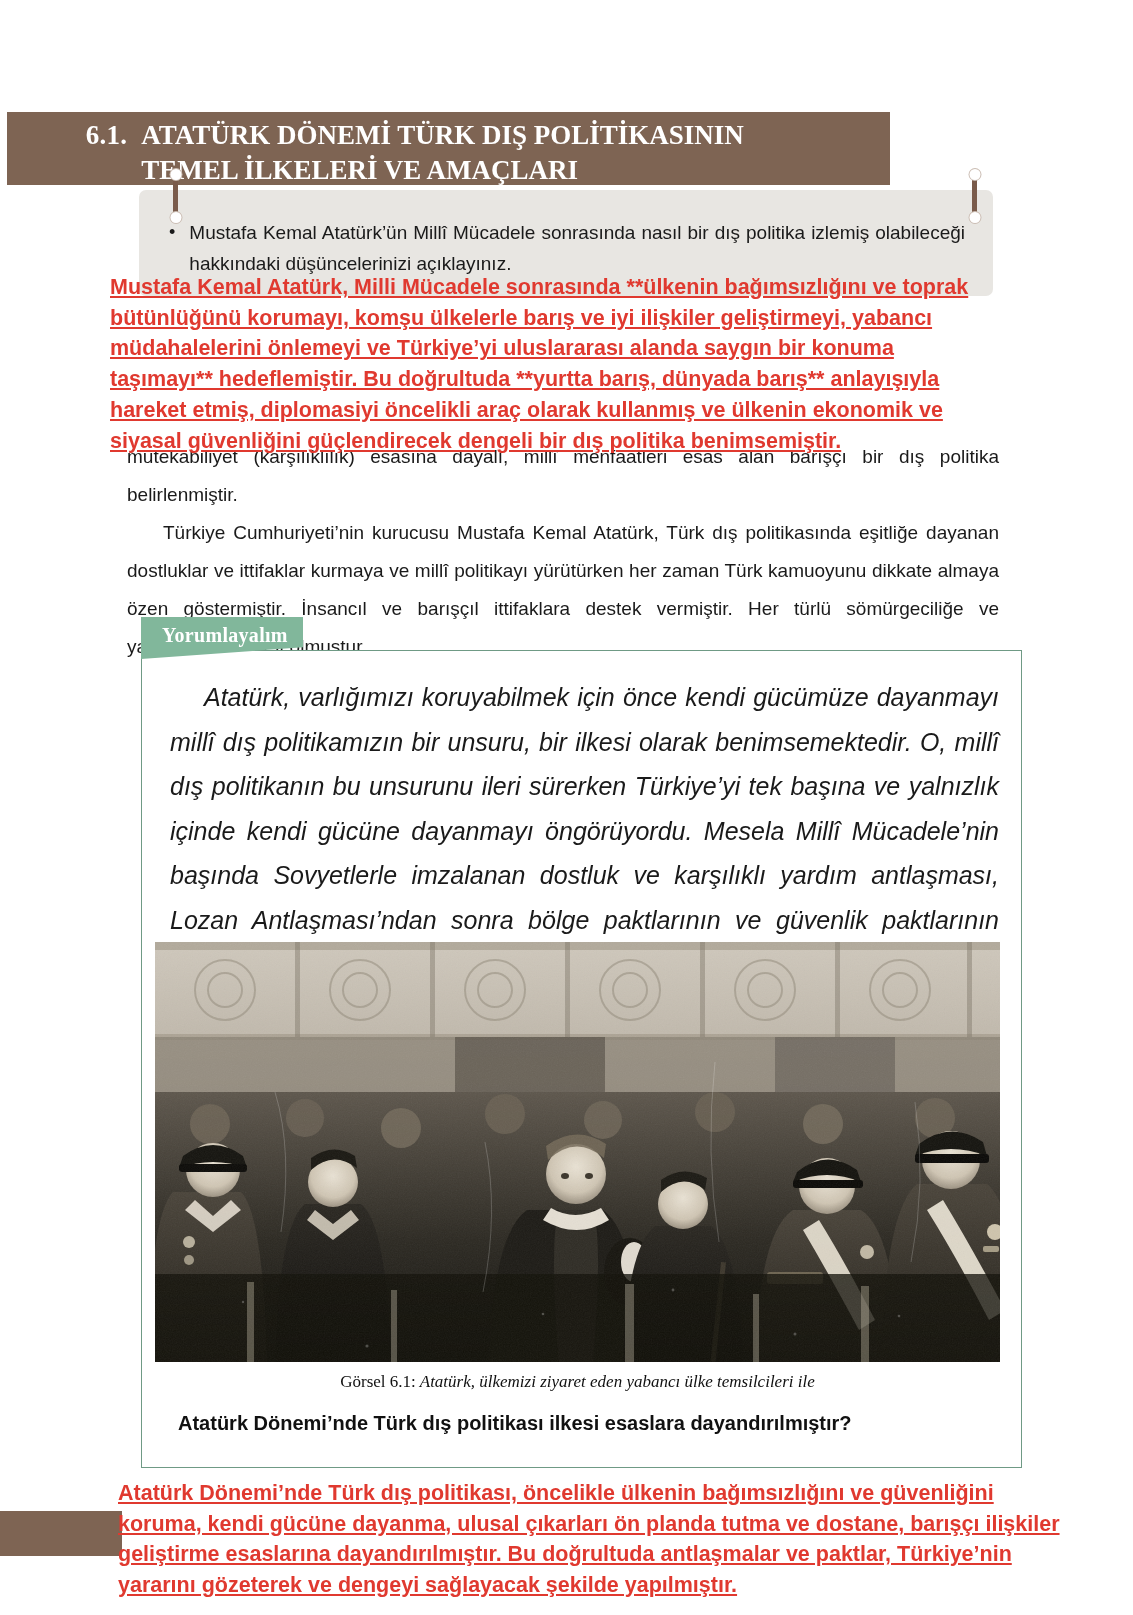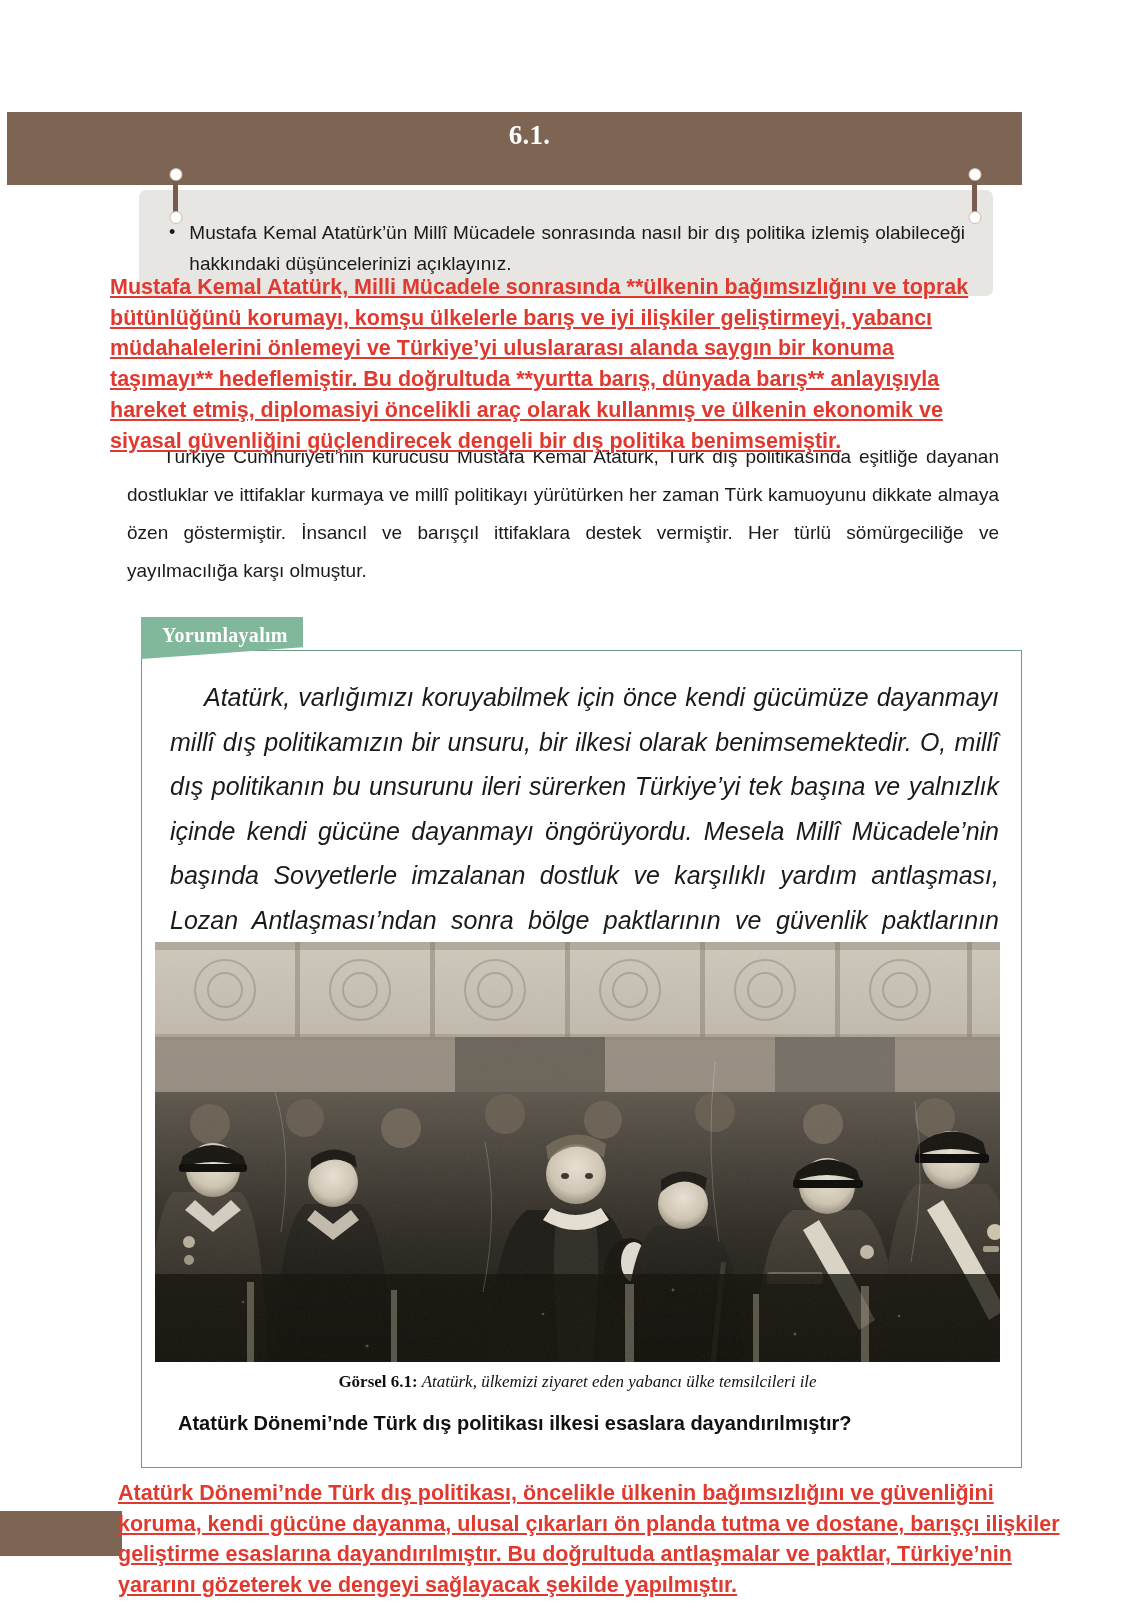--- a/index.html
+++ b/index.html
@@ -13,21 +13,21 @@
     position: relative;
     font-family: "Liberation Sans", sans-serif;
     overflow: hidden;
   }
 
   
   .header-bar {
     position: absolute;
     left: 7px;
     top: 112px;
-    width: 1015px;
+    width: 883px;
     height: 73px;
     background: #7e6453;
     box-sizing: border-box;
     display: flex;
     align-items: flex-start;
     justify-content: center;
   }
   .header-inner {
     display: flex;
     align-items: flex-start;
@@ -227,21 +227,21 @@
     left: 155px;
     top: 1372px;
     width: 845px;
     text-align: center;
     font-family: "Liberation Serif", serif;
     font-size: 17px;
     color: #111111;
     z-index: 4;
   }
   .photo-caption .cap-bold {
-    font-weight: bold;
+    font-weight: normal;
     font-style: normal;
   }
   .photo-caption .cap-ital { font-style: italic; }
 
   .photo-question {
     position: absolute;
     left: 178px;
     top: 1412px;
     width: 820px;
     font-size: 20px;
@@ -263,35 +263,37 @@
 
   
   .photo-svg { display: block; width: 100%; height: 100%; }
 </style>
 </head>
 <body>
 
 <div class="header-bar">
   <div class="header-inner">
     <span class="header-num">6.1.</span>
+    <span class="header-title">ATATÜRK DÖNEMİ TÜRK DIŞ POLİTİKASININ TEMEL İLKELERİ VE AMAÇLARI</span>
   </div>
 </div>
 
 <div class="pin pin-left"></div>
 <div class="pin pin-right"></div>
 
 <div class="prompt-box">
   <div class="prompt-row">
     <span class="prompt-bullet">•</span>
     <span class="prompt-text">Mustafa Kemal Atatürk’ün Millî Mücadele sonrasında nasıl bir dış politika izlemiş olabileceği hakkındaki düşüncelerinizi açıklayınız.</span>
   </div>
 </div>
 
 <div class="body-wrap">
   <p class="body-p hidden-under">Atatürk Dönemi’nde Türk dış politikasında bağımsızlık, egemenlik, eşitlik ve</p>
+  <p class="body-p">mütekabiliyet (karşılıklılık) esasına dayalı, millî menfaatleri esas alan barışçı bir dış politika belirlenmiştir.</p>
   <p class="body-p indent">Türkiye Cumhuriyeti’nin kurucusu Mustafa Kemal Atatürk, Türk dış politikasında eşitliğe dayanan dostluklar ve ittifaklar kurmaya ve millî politikayı yürütürken her zaman Türk kamuoyunu dikkate almaya özen göstermiştir. İnsancıl ve barışçıl ittifaklara destek vermiştir. Her türlü sömürgeciliğe ve yayılmacılığa karşı olmuştur.</p>
 </div>
 
 <div class="red-answer red-answer-top">Mustafa Kemal Atatürk, Milli Mücadele sonrasında **ülkenin bağımsızlığını ve toprak bütünlüğünü korumayı, komşu ülkelerle barış ve iyi ilişkiler geliştirmeyi, yabancı müdahalelerini önlemeyi ve Türkiye’yi uluslararası alanda saygın bir konuma taşımayı** hedeflemiştir. Bu doğrultuda **yurtta barış, dünyada barış** anlayışıyla hareket etmiş, diplomasiyi öncelikli araç olarak kullanmış ve ülkenin ekonomik ve siyasal güvenliğini güçlendirecek dengeli bir dış politika benimsemiştir.</div>
 
 <div class="yorum-box">
   <div class="yorum-inner">
     <p class="quote-body">Atatürk, varlığımızı koruyabilmek için önce kendi gücümüze dayanmayı millî dış politikamızın bir unsuru, bir ilkesi olarak benimsemektedir. O, millî dış politikanın bu unsurunu ileri sürerken Türkiye’yi tek başına ve yalnızlık içinde kendi gücüne dayanmayı öngörüyordu. Mesela Millî Mücadele’nin başında Sovyetlerle imzalanan dostluk ve karşılıklı yardım antlaşması, Lozan Antlaşması’ndan sonra bölge paktlarının ve güvenlik paktlarının imzalanması, Türk Devleti’nin ve milletinin yararlarını öngörmek şartiyle bu tür antlaşmaları benimsediğini göstermektedir.</p>
     <div class="quote-source">Atatürkçülük, Atatürkçü Düşünce Sistemi Üçüncü Kitap, s. 63 (Özetlenmiştir.).</div>
   </div>

